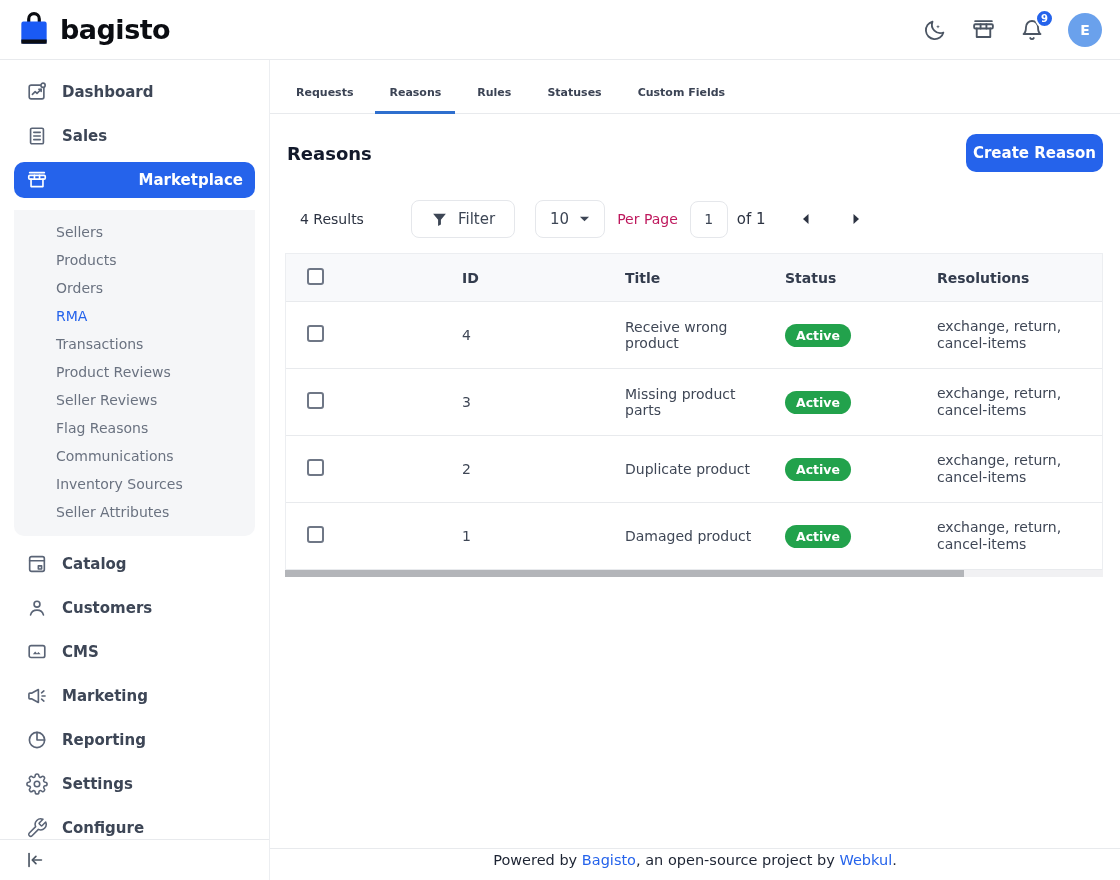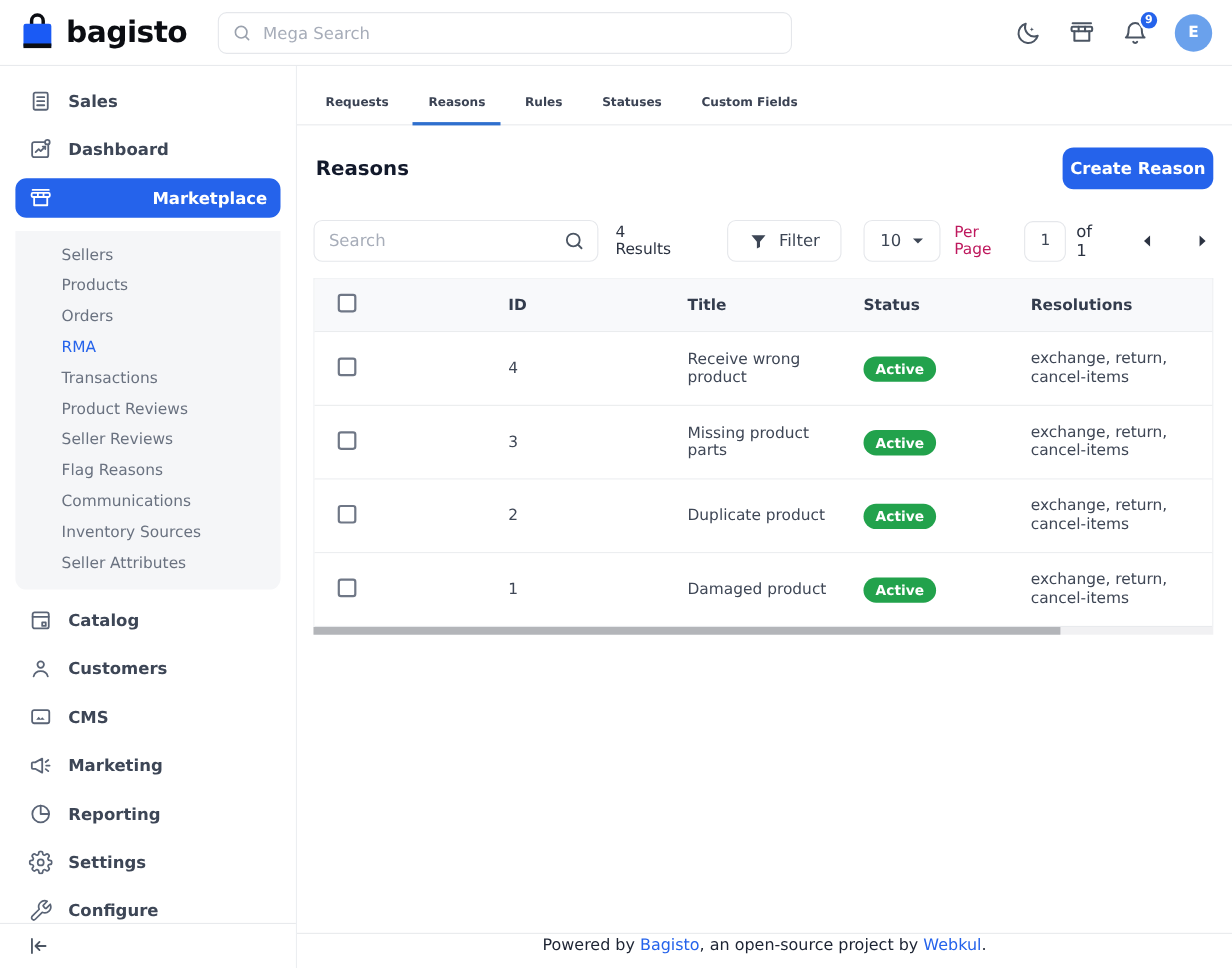--- a/index.html
+++ b/index.html
@@ -222,29 +222,20 @@
 <div class="header">
   <div class="brand">
     <span>
       <svg width="36" height="38" viewBox="0 0 34 36">
         <path d="M12 11V7.5a5 5 0 0 1 10 0V11" fill="none" stroke="#0b0d12" stroke-width="3"></path>
         <rect x="5" y="10" width="24" height="21" rx="2" fill="#1a5af5"></rect>
         <rect x="5" y="27" width="24" height="4" fill="#0b0d12"></rect>
       </svg>
     </span>
     <span class="brand-word">bagisto</span>
-  </div>
-  <div class="mega-search">
-    <span class="s-icon">
-      <svg width="18" height="18" viewBox="0 0 24 24" fill="none" stroke="#9aa1ad" stroke-width="2" stroke-linecap="round">
-          <circle cx="11" cy="11" r="7"></circle>
-          <path d="M20 20l-3.8-3.8"></path>
-        </svg>
-    </span>
-    <input type="text" placeholder="Mega Search" style="">
   </div>
   <div class="header-right">
     <span class="hicon">
       <svg width="24" height="24" viewBox="0 0 24 24" fill="none" stroke="#4b5563" stroke-width="1.8" stroke-linecap="round" stroke-linejoin="round">
           <path d="M20.4 14.5A8.4 8.4 0 0 1 9.5 3.6 8.9 8.9 0 1 0 20.4 14.5z"></path>
           <path d="M14.5 8.2l.5-1.4.5 1.4 1.4.5-1.4.5-.5 1.4-.5-1.4-1.4-.5z" fill="#4b5563" stroke="none"></path>
         </svg>
     </span>
     <span class="hicon">
       <svg width="25" height="25" viewBox="0 0 24 24" fill="none" stroke="#4b5563" stroke-width="1.8" stroke-linecap="round" stroke-linejoin="round">
@@ -266,37 +257,37 @@
 </div>
 
 <div class="layout">
 
   <div class="sidebar">
     <div class="nav">
 
       <div class="nav-item">
         <span>
           <svg width="22" height="22" viewBox="0 0 24 24" fill="none" stroke-width="1.8" stroke-linecap="round" stroke-linejoin="round">
-              <rect x="5" y="3.5" width="14" height="17" rx="1.5"></rect>
-              <path d="M8.5 8h7M8.5 12h7M8.5 16h7"></path>
-            </svg>
-        </span>
-        <span class="nav-label">Sales</span>
-      </div>
-
-      <div class="nav-item">
-        <span>
-          <svg width="22" height="22" viewBox="0 0 24 24" fill="none" stroke-width="1.8" stroke-linecap="round" stroke-linejoin="round">
               <rect x="3.5" y="4.5" width="16" height="15" rx="2"></rect>
               <path d="M7 14.5l3-3 2 2 4.5-4.5"></path>
               <path d="M14 9h2.5V11.5"></path>
               <circle cx="18.6" cy="4.6" r="2.3" fill="#fff"></circle>
             </svg>
         </span>
         <span class="nav-label">Dashboard</span>
+      </div>
+
+      <div class="nav-item">
+        <span>
+          <svg width="22" height="22" viewBox="0 0 24 24" fill="none" stroke-width="1.8" stroke-linecap="round" stroke-linejoin="round">
+              <rect x="5" y="3.5" width="14" height="17" rx="1.5"></rect>
+              <path d="M8.5 8h7M8.5 12h7M8.5 16h7"></path>
+            </svg>
+        </span>
+        <span class="nav-label">Sales</span>
       </div>
 
       <div class="nav-item active">
         <span>
           <svg width="22" height="22" viewBox="0 0 24 24" fill="none" stroke-width="1.8" stroke-linecap="round" stroke-linejoin="round">
               <path d="M4 4h16"></path>
               <rect x="3" y="7" width="18" height="4" rx="1.2"></rect>
               <path d="M9.2 7v4M14.8 7v4"></path>
               <path d="M5.5 11v8.2h13V11"></path>
             </svg>
@@ -409,29 +400,20 @@
       <div class="tab">Statuses</div>
       <div class="tab">Custom Fields</div>
     </div>
 
     <div class="page-head">
       <div class="page-title">Reasons</div>
       <button class="btn-primary">Create Reason</button>
     </div>
 
     <div class="toolbar">
-      <div class="grid-search">
-        <input type="text" placeholder="Search" style="">
-        <span class="s-icon">
-          <svg width="20" height="20" viewBox="0 0 24 24" fill="none" stroke="#4b5563" stroke-width="2" stroke-linecap="round">
-              <circle cx="11" cy="11" r="7"></circle>
-              <path d="M20 20l-3.8-3.8"></path>
-            </svg>
-        </span>
-      </div>
       <span class="results-text">4 Results</span>
       <button class="btn-filter">
         <span>
           <svg width="17" height="17" viewBox="0 0 24 24" fill="#3d4655">
               <path d="M3 4h18l-7 8.5V19l-4 2.2v-8.7L3 4z"></path>
             </svg>
         </span>
         <span>Filter</span>
       </button>
       <div class="per-page-select">

